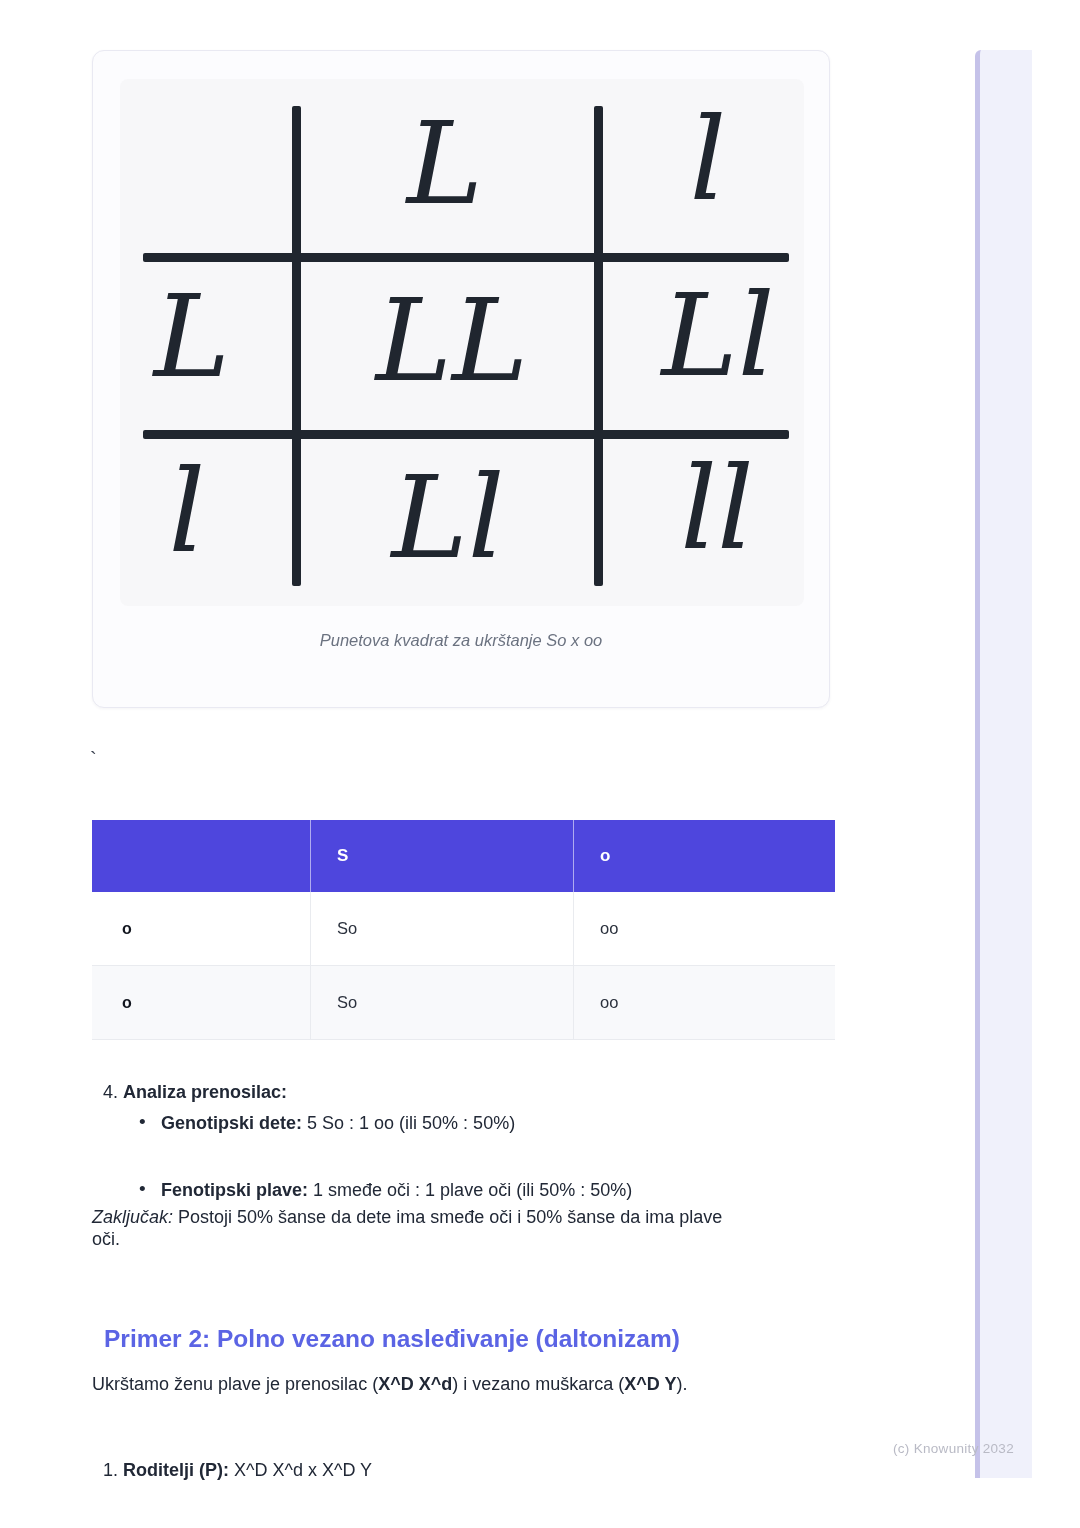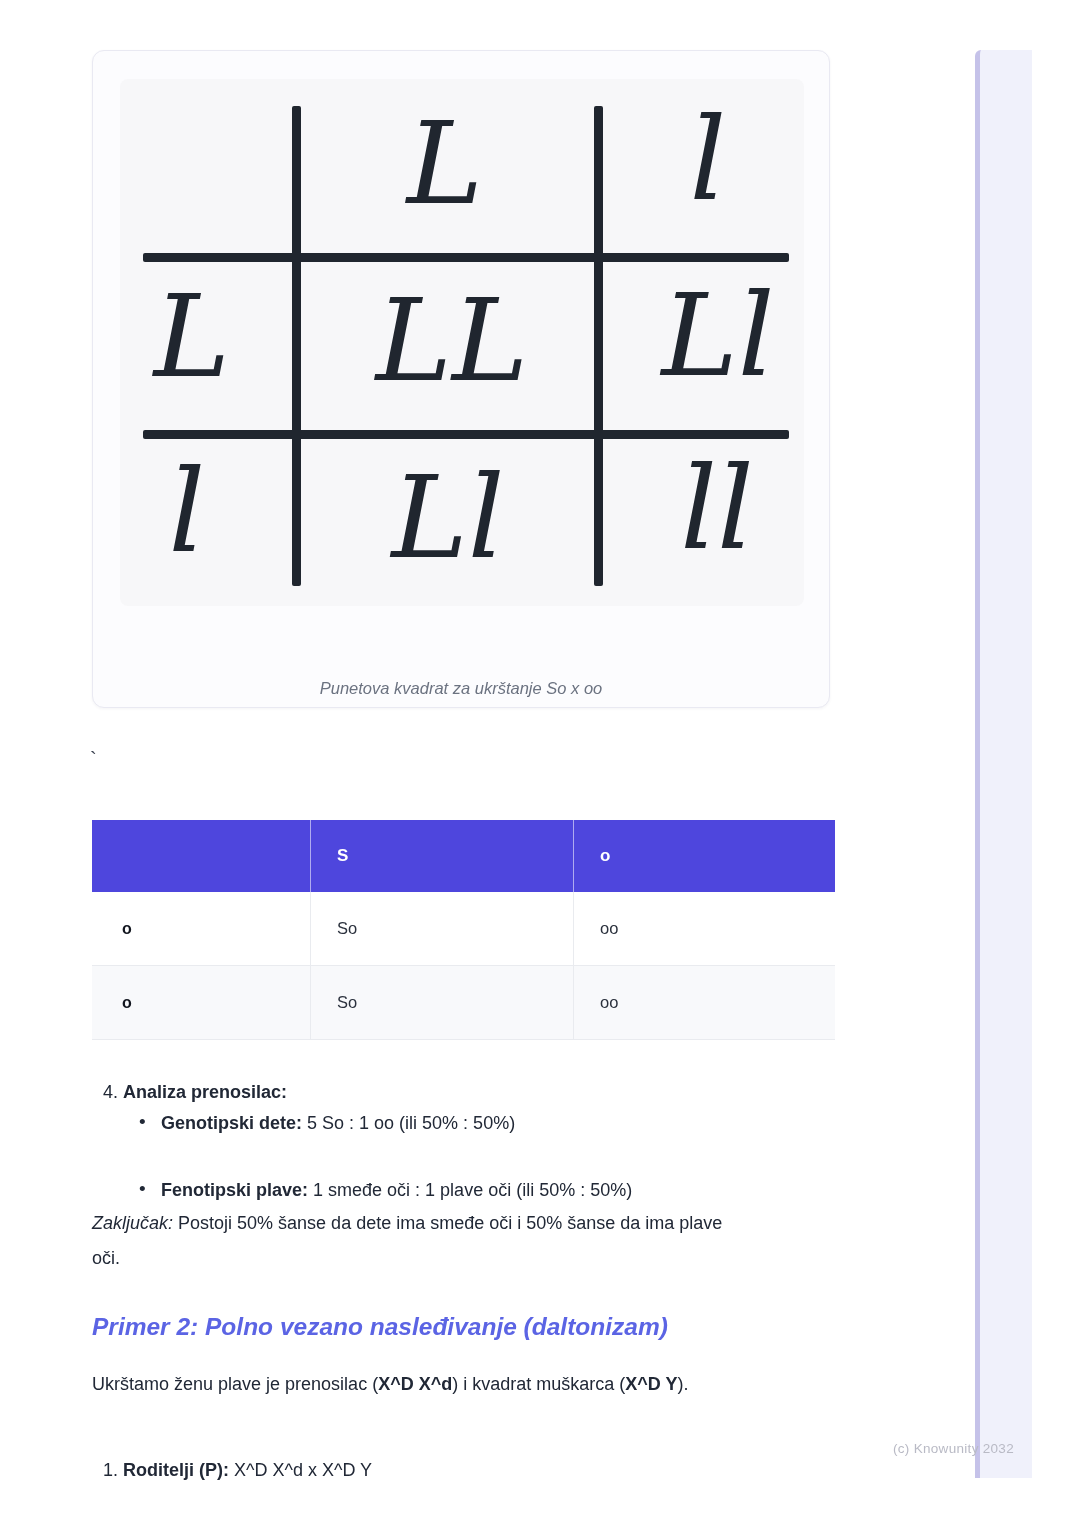--- a/index.html
+++ b/index.html
@@ -26,21 +26,21 @@
   .ph1{left:23px;top:174px;width:646px;height:9px;}
   .ph2{left:23px;top:351px;width:646px;height:9px;}
   .pletter{
     position:absolute;transform:translate(-50%,-50%);
     font-family:"DejaVu Serif","Liberation Serif",serif;
     font-style:italic;font-size:115px;line-height:1;
     color:var(--grid_ink,#20262f);white-space:nowrap;
   }
   .fig-caption{
     position:absolute;left:0;right:0;top:580px;text-align:center;
-    font-style:italic;font-size:16.5px;color:var(--muted_text,#6b7280);margin-top:48px;
+    font-style:italic;font-size:16.5px;color:var(--muted_text,#6b7280);
   }
   
   .stray{position:absolute;left:90px;top:748px;font-size:20px;color:#3a4150;}
   
   .gtable{
     position:absolute;left:92px;top:820px;width:743px;
     display:grid;grid-template-columns:219px 263px 261px;
     font-size:16.5px;
   }
   .gcell{
@@ -60,21 +60,21 @@
   }
   .gcell.head.last{border-right:none;}
   .gcell.rowlabel{font-weight:700;font-size:16px;color:#12161f;padding-left:30px;}
   .gcell.alt{background:var(--row_alt_bg,#f8f9fb);}
   
   .tline{position:absolute;left:92px;width:745px;font-size:18px;line-height:23px;color:var(--body_text,#212836);}
   .num-line{padding-left:11px;box-sizing:border-box;}
   .bullet{padding-left:69px;box-sizing:border-box;position:relative;}
   .bullet .dot{position:absolute;left:47px;top:-2px;font-size:19px;}
   b{font-weight:700;}
-  .conclusion{position:absolute;left:92px;top:1206px;width:645px;font-size:18px;line-height:35px;}
+  .conclusion{position:absolute;left:92px;top:1206px;width:645px;font-size:18px;line-height:22px;}
   .conclusion .zk{font-style:italic;}
   
   .h2-heading{
     position:absolute;left:92px;top:1313px;width:800px;
     font-size:24.5px;font-weight:700;color:var(--heading_accent,#5b64e4);
   }
   .intro{position:absolute;left:92px;top:1374px;width:745px;font-size:18px;}
   .rod-line{top:1429px;margin-top:30px;}
   
   .watermark{
@@ -137,24 +137,24 @@
 
 <div class="tline bullet" style="top:1156px;">
   <span class="dot">•</span>
   <b>Fenotipski plave:</b><span> 1 smeđe oči : 1 plave oči (ili 50% : 50%)</span>
 </div>
 
 <p class="conclusion" style="margin:0;">
   <span class="zk">Zaključak:</span><span> Postoji 50% šanse da dete ima smeđe oči i 50% šanse da ima plave oči.</span>
 </p>
 
-<h2 class="h2-heading" style="margin:0;font-style:italic;">Primer 2: Polno vezano nasleđivanje (daltonizam)</h2>
+<h2 class="h2-heading" style="margin:12px;">Primer 2: Polno vezano nasleđivanje (daltonizam)</h2>
 
 <p class="intro" style="margin:0;">
-  <span>Ukrštamo ženu plave je prenosilac (</span><b>X^D X^d</b><span>) i kvadrat muškarca (</span><b>X^D Y</b><span>).</span>
+  <span>Ukrštamo ženu plave je prenosilac (</span><b>X^D X^d</b><span>) i vezano muškarca (</span><b>X^D Y</b><span>).</span>
 </p>
 
 <div class="tline num-line rod-line">
   <span>1.</span>
   <b>Roditelji (P):</b><span> X^D X^d x X^D Y</span>
 </div>
 
 <div class="watermark">(c) Knowunity 2032</div>
 <div class="right-strip"></div>
 

